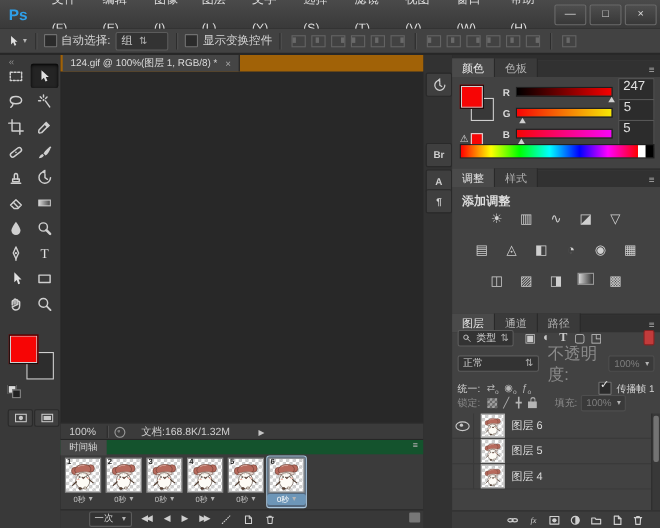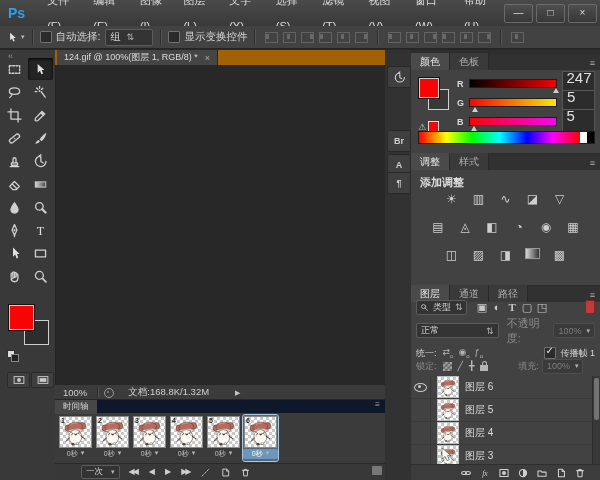--- a/index.html
+++ b/index.html
@@ -68,21 +68,21 @@
   
   .statusbar{position:absolute;left:55px;top:384px;width:330px;height:15px;background:#3b3b3b;
              border-top:1px solid #272727;display:flex;align-items:center;font-size:9.5px;color:#cfcfcf}
   .status-zoom{padding:0 10px 0 8px}
   .status-ring{width:8px;height:8px;border:1px solid #9a9a9a;border-radius:50%;margin:0 14px 0 6px;flex:none;
                background:radial-gradient(circle at 3px 3px,#777 1px,transparent 1.5px)}
   .status-arrow{margin-left:26px;font-size:7px;color:#c5c5c5}
   .vline{width:1px;height:11px;background:#2b2b2b;box-shadow:1px 0 0 #505050}
   
   .timeline{position:absolute;left:55px;top:399px;width:330px;height:81px;background:#3b3b3b;border-top:1px solid #262626}
-  .tl-head{height:13px;background:#0f172a;display:flex;align-items:flex-start}
+  .tl-head{height:13px;background:#14532d;display:flex;align-items:flex-start}
   .tl-tab{background:#474747;color:#d8d8d8;font-size:8.5px;padding:1px 8px}
   .tl-menu{margin-left:auto;color:#aaa;font-size:8px;padding-right:5px}
   .frames{position:absolute;left:3px;top:15px;display:flex;gap:2px}
   .frame{width:35px;height:46px;position:relative;border-radius:2px;padding-top:2px;box-sizing:border-box}
   .frame.sel{background:#53687e;outline:1px solid #a9c6de}
   .thumbwrap{position:relative;width:31px;height:30px;margin:0 auto;outline:1px solid #8a8a8a}
   .frame .num{position:absolute;top:0px;left:1px;font-size:7px;font-weight:bold;color:#222;z-index:2;line-height:8px}
   .duration{display:flex;justify-content:center;gap:3px;font-size:7px;color:#c2c2c2;margin-top:2px}
   .frame.sel .duration{background:#6d96b8;border-radius:2px;color:#fff}
   .tl-controls{position:absolute;left:0;top:63px;width:330px;height:17px;background:#383838;
@@ -111,21 +111,21 @@
   .gamut .mini{width:9px;height:9px;border:1px solid #ddd}
   .ch-rows{position:absolute;left:46px;top:19px;width:138px}
   .ch{display:flex;align-items:center;gap:5px;height:19px}
   .ch-label{width:9px;font-size:9px;font-weight:bold;color:#d8d8d8;text-align:center}
   .track{position:relative;width:86px;height:7px;border:1px solid #1e1e1e;flex:none}
   .track .marker{position:absolute;bottom:-6px;width:0;height:0;border-left:3px solid transparent;
                  border-right:3px solid transparent;border-bottom:5px solid #cfcfcf}
   .trR{background:linear-gradient(to right,#000,#f70000)}
   .trG{background:linear-gradient(to right,#f70505,#f7e805)}
   .trB{background:linear-gradient(to right,#f70505,#f705f7)}
-  .val{width:52px;height:12px;background:#2c2c2c;border:1px solid #565656;font-size:15px;
+  .val{width:52px;height:12px;background:#2c2c2c;border:1px solid #565656;font-size:12px;
        padding:0 0 12px 4px;line-height:12px;color:#e0e0e0}
   .spectrum{position:absolute;left:7px;top:76px;width:175px;height:11px;border:1px solid #1e1e1e;display:flex}
   .spec-main{flex:1;background:linear-gradient(to right,#f00,#ff0 17%,#0f0 33%,#0ff 50%,#00f 67%,#f0f 83%,#f00)}
   .spec-w{width:7px;background:#fff}.spec-k{width:7px;background:#000}
   
   .adj-title{position:absolute;left:9px;top:20px;font-size:11px;font-weight:bold;color:#dcdcdc}
   .adj-row{position:absolute;left:0;width:189px;display:flex;justify-content:center;gap:10px}
   .adj{width:17px;height:14px;font-size:12px;line-height:14px;color:#cfcfcf;text-align:center}
   .gm{display:inline-block;width:13px;height:9px;background:linear-gradient(90deg,#d8d8d8,#333);border:1px solid #999}
   
@@ -645,21 +645,21 @@
             <span class="ficon">◳</span>
           </span>
         <span class="toggle-red"></span>
       </div>
 
       <div class="row" style="top:36px;height:15px">
         <span class="combo" style="width:78px;height:13px;font-size:9px;justify-content:space-between">
           <span>正常</span>
           <span class="stepper">⇅</span>
         </span>
-        <span class="dim" style="margin-left:8px;font-size:11px">不透明度:</span>
+        <span class="dim" style="margin-left:8px;font-size:15px">不透明度:</span>
         <span class="combo-dim" style="margin-left:3px">
           <span>100%</span>
           <span class="caret">▾</span>
         </span>
       </div>
 
       <div class="row" style="top:59px;height:14px">
         <span style="font-size:9px">统一:</span>
         <span class="uicon" style="margin-left:6px">⇄<sub style="font-size:6px">o</sub></span>
         <span class="uicon">◉<sub style="font-size:6px">o</sub></span>
@@ -667,21 +667,21 @@
         <span class="checkbox checked" style="margin-left:auto"></span>
         <span style="font-size:9px">传播帧 1</span>
       </div>
 
       <div class="row" style="top:72px;height:14px">
         <span class="dim" style="font-size:9px">锁定:</span>
         <span class="lockchk" style="margin-left:6px"></span>
         <span class="lkicon">╱</span>
         <span class="lkicon">╋</span>
         <span class="padlock"></span>
-        <span class="dim" style="margin-left:30px;font-size:9px">填充:</span>
+        <span class="dim" style="margin-left:16px;font-size:9px">填充:</span>
         <span class="combo-dim" style="margin-left:3px">
           <span>100%</span>
           <span class="caret">▾</span>
         </span>
       </div>
 
       <div class="llist" style="top:89px" id="layer-list">
           <div class="lrow">
             <span class="eyebox">
               <span class="eye"></span>
@@ -704,34 +704,20 @@
           </div>
           <div class="lrow">
             <span class="eyebox"></span>
             <span class="lthumb checker-sm">
               <svg viewBox="0 0 120 126" width="100%" height="100%" preserveAspectRatio="xMidYMid meet">
                 <use href="#charart"></use>
               </svg>
             </span>
             <span class="lname">图层 4</span>
           </div>
-          <div class="lrow">
-            <span class="eyebox"></span>
-            <span class="lthumb checker-sm">
-              <svg viewBox="0 0 120 126" width="100%" height="100%" preserveAspectRatio="xMidYMid meet">
-                <use href="#charart"></use>
-              </svg>
-            </span>
-            <span class="lname">图层 3</span>
-            <span class="cursor-overlay">
-              <svg viewBox="0 0 11 15" width="11" height="15">
-                <path d="M1 1 L1 12 L4.2 9.4 L6 13.6 L8.2 12.6 L6.4 8.6 L10 8.6 Z" fill="#fff" stroke="#555" stroke-width=".7"></path>
-              </svg>
-            </span>
-          </div>
         </div>
       <div class="lscroll" style="top:89px;height:88px">
           <span class="thumb"></span>
         </div>
       <div class="lbottom" style="top:177px" id="layer-bottom">
           <span>
             <svg viewBox="0 0 16 16" width="12" height="12">
               <ellipse cx="5.4" cy="8" rx="3.2" ry="2" stroke="#cfcfcf" stroke-width="1.4" fill="none" stroke-linecap="round" stroke-linejoin="round"></ellipse>
               <ellipse cx="10.6" cy="8" rx="3.2" ry="2" stroke="#cfcfcf" stroke-width="1.4" fill="none" stroke-linecap="round" stroke-linejoin="round"></ellipse>
             </svg>

